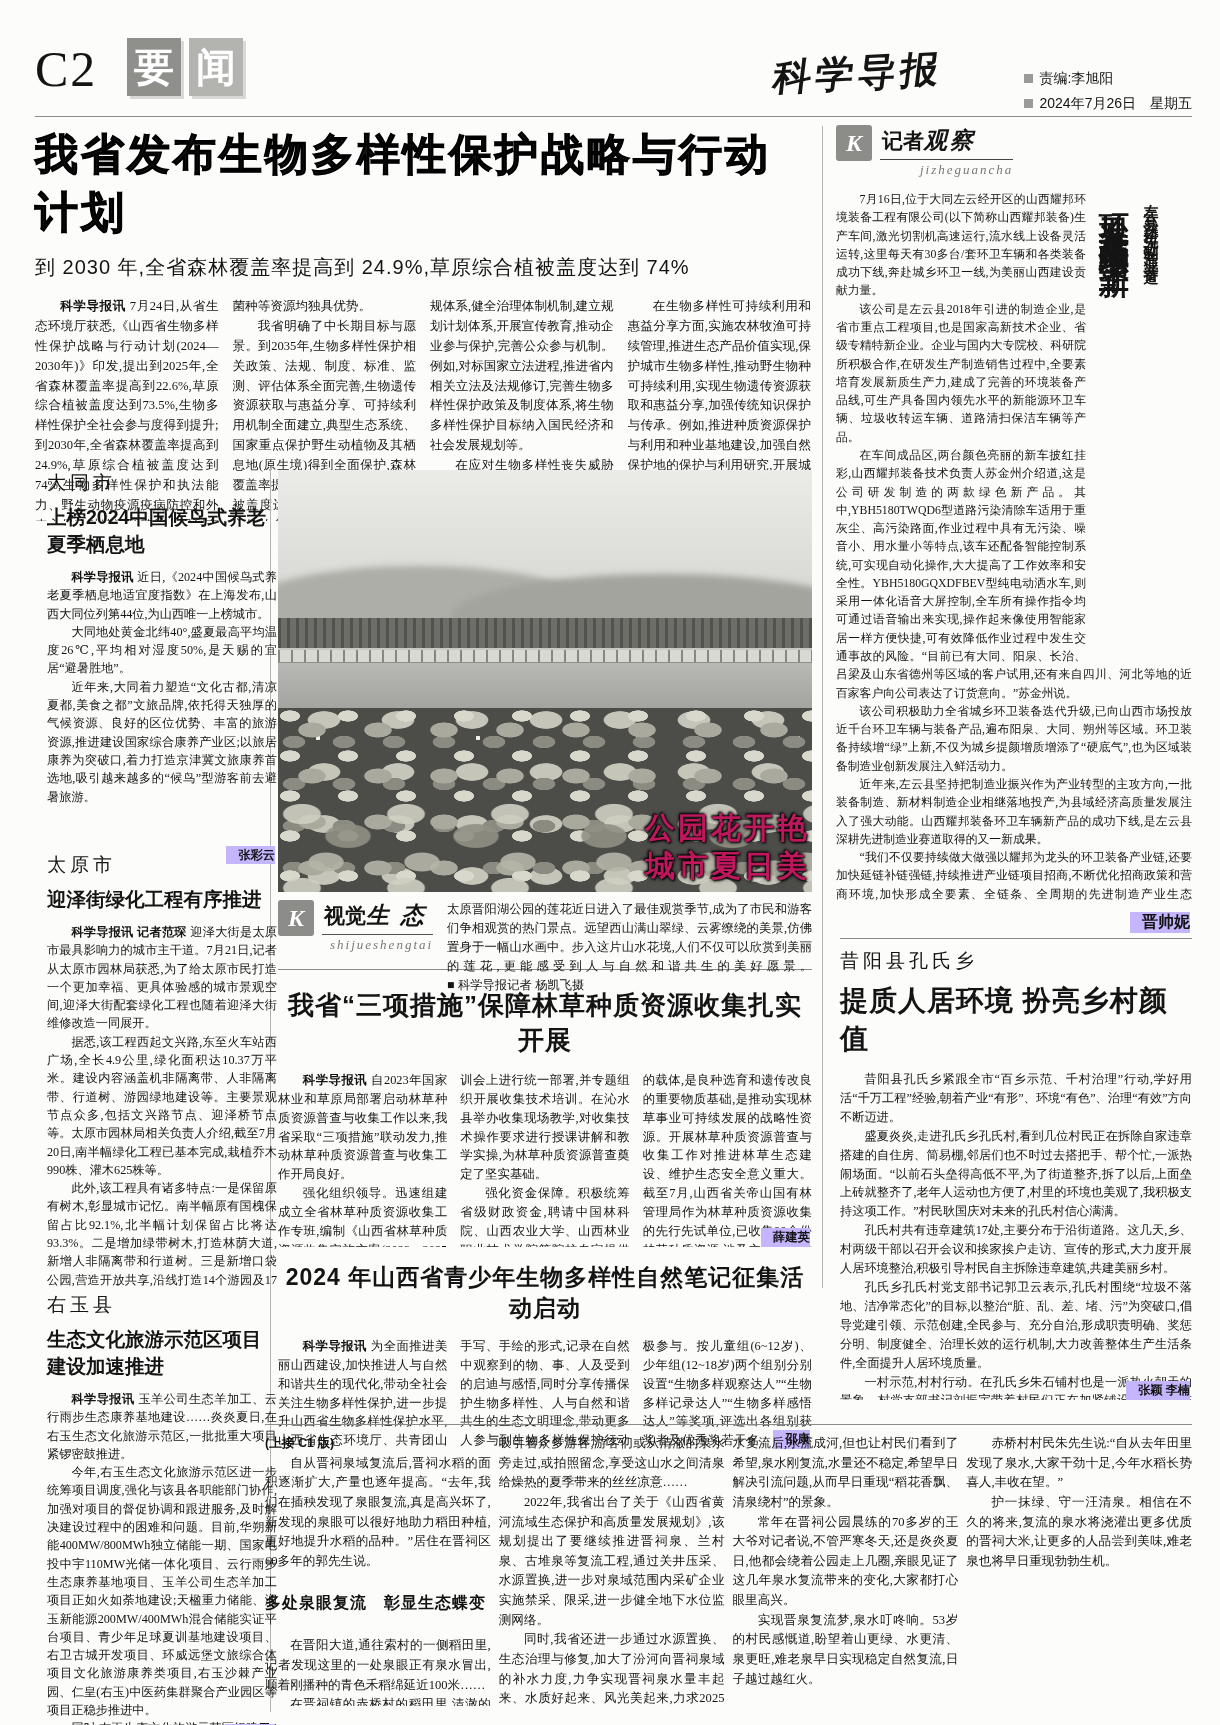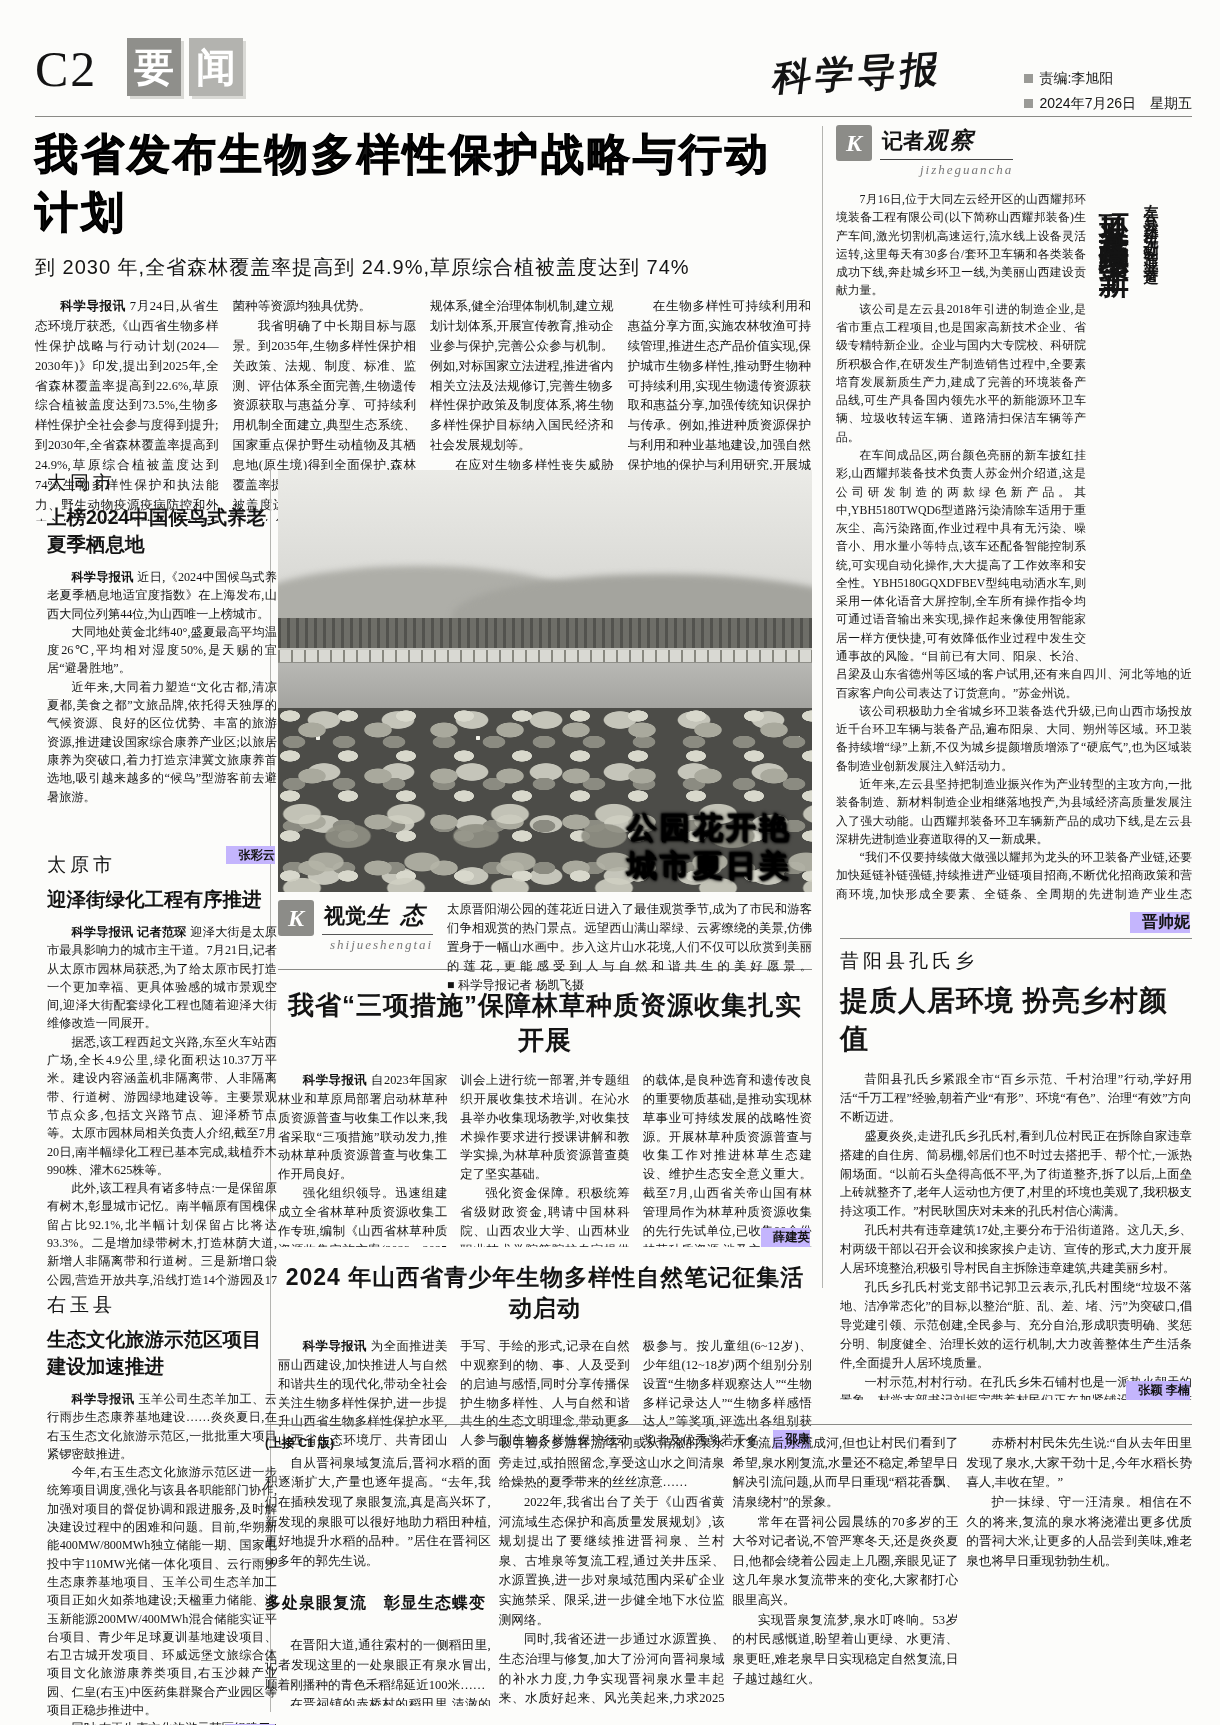--- a/index.html
+++ b/index.html
@@ -74,21 +74,21 @@
       radial-gradient(ellipse 18px 10px at 16px 34px,#8b8b81 0 60%,transparent 65%),
       radial-gradient(ellipse 26px 14px at 46px 12px,#c5c5ba 0 60%,transparent 65%),
       radial-gradient(circle 3px at 40px 30px,#f2f2ea 0 70%,transparent 75%);
     background-size:58px 40px,66px 46px,50px 42px,74px 52px,160px 90px;}
   .ph-lotus2{position:absolute;left:0;bottom:0;right:0;height:96px;opacity:.9;
     background-image:
       radial-gradient(ellipse 30px 16px at 24px 18px,#cfcfc2 0 60%,transparent 66%),
       radial-gradient(ellipse 36px 19px at 70px 40px,#909084 0 60%,transparent 66%),
       radial-gradient(ellipse 28px 15px at 48px 66px,#b5b5a8 0 60%,transparent 66%);
     background-size:104px 74px,128px 88px,96px 80px;}
-  .ph-cap{position:absolute;right:20px;bottom:8px;color:#000000;text-align:left;
+  .ph-cap{position:absolute;right:2px;bottom:8px;color:#be185d;text-align:left;
           font:900 30px "Liberation Sans","DejaVu Sans",sans-serif;letter-spacing:3px;line-height:1.25;
           text-shadow:0 0 4px #000,1px 1px 2px #000,-1px -1px 2px #000;}
   
   .veco{position:absolute;left:278px;top:900px;width:534px;height:70px;display:flex;gap:14px;
         border-bottom:1px solid #8a8a86;padding-bottom:6px;}
   .veco .brandtxt .l1{border-bottom:none;padding-right:6px;}
   .veco-cap{flex:1;font-size:12.3px;line-height:1.55;text-align:justify;}
   .veco-cap .credit{font-family:"Liberation Sans","DejaVu Sans",sans-serif;white-space:nowrap;}
   
   .midart{position:absolute;left:278px;width:534px;}

